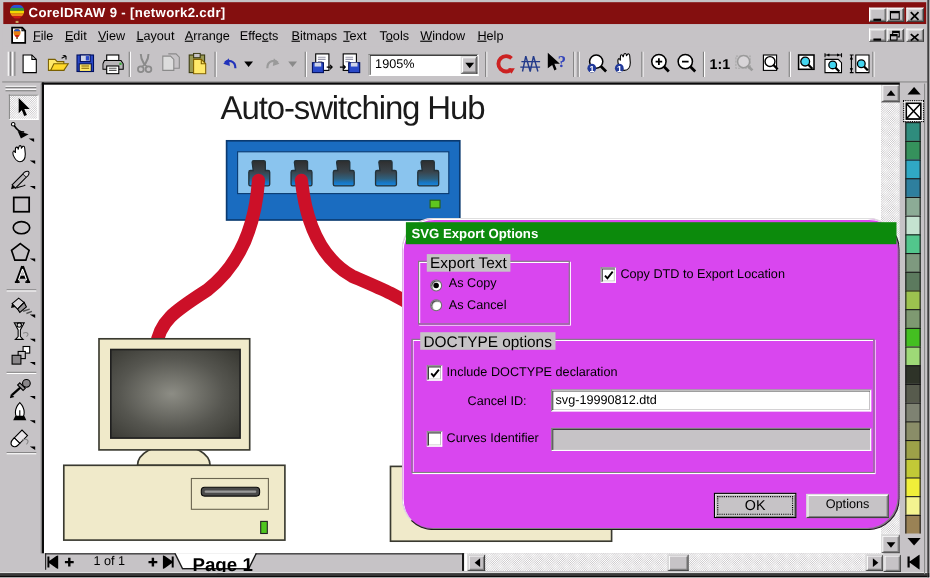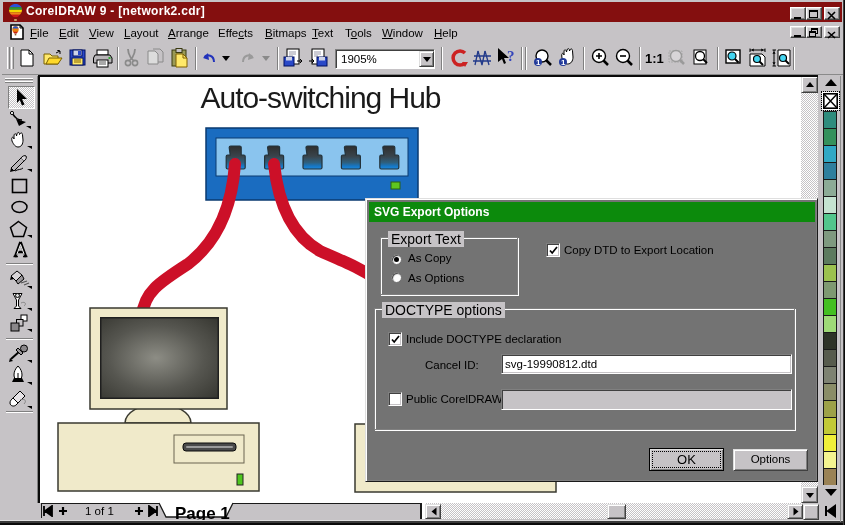--- a/index.html
+++ b/index.html
@@ -428,52 +428,52 @@
 <div class="raised abs" style="left:607px;top:504px;width:19px;height:15px;"></div>
 <div class="raised abs" style="left:803px;top:504px;width:16px;height:16px;"></div>
 
 <div class="abs" style="left:0px;top:520px;width:845px;height:1px;background:#dfdfdf;"></div>
 <div class="abs" style="left:0px;top:521px;width:845px;height:2px;background:#3a3a3a;"></div>
 <div class="abs" style="left:0px;top:523px;width:845px;height:2px;background:#0a0a0a;"></div>
 <div class="abs" style="left:840px;top:76px;width:1px;height:446px;background:#8a8a8a;"></div>
 <div class="abs" style="left:843px;top:0px;width:1px;height:525px;background:#404040;"></div>
 <div class="abs" style="left:844px;top:0px;width:1px;height:525px;background:#0a0a0a;"></div>
 
-<div class="abs" style="left:365px;top:198px;width:453px;height:284px;background:#737373;border-top:1px solid #dfdfdf;border-left:1px solid #dfdfdf;border-right:1px solid #1a1a1a;border-bottom:1px solid #1a1a1a;box-shadow:inset 1px 1px 0 #fff, inset -1px -1px 0 #808080;z-index:20;">
+<div class="abs" style="left:365px;top:198px;width:453px;height:284px;background:#d946ef;border-top:1px solid #dfdfdf;border-left:1px solid #dfdfdf;border-right:1px solid #1a1a1a;border-bottom:1px solid #1a1a1a;box-shadow:inset 1px 1px 0 #fff, inset -1px -1px 0 #808080;z-index:20;border-radius:29px;">
  <div class="abs" style="left:3px;top:3px;width:446px;height:20px;background:#0c8a0c;"></div>
  <div class="abs" style="left:8px;top:6px;font-size:12px;font-weight:bold;color:#fff;">SVG Export Options</div>
 
  <div class="gb" style="left:14px;top:38px;width:138px;height:58px;">
         <div class="gbl">Export Text</div>
       </div>
  <div class="abs" style="left:25px;top:55px;width:11px;height:11px;border-radius:50%;background:#fff;border:1px solid #707070;box-shadow:inset 1px 1px 1px #404040;"></div>
  <div class="abs" style="left:28px;top:58px;width:5px;height:5px;border-radius:50%;background:#000;"></div>
  <div class="abs txt12" style="left:42px;top:53px;">As Copy</div>
  <div class="abs" style="left:25px;top:73px;width:11px;height:11px;border-radius:50%;background:#fff;border:1px solid #707070;box-shadow:inset 1px 1px 1px #404040;"></div>
- <div class="abs txt12" style="left:42px;top:73px;">As Options</div>
+ <div class="abs txt12" style="left:42px;top:73px;">As Cancel</div>
 
  <div class="cb" style="left:180px;top:44px;"></div>
  <svg class="abs" style="left:183px;top:47px" width="9" height="9">
         <path d="M1 4.5 L3.2 7 L8 1" stroke="#000" stroke-width="1.7" fill="none"></path>
       </svg>
  <div class="abs txt12" style="left:198px;top:45px;">Copy DTD to Export Location</div>
 
  <div class="gb" style="left:8px;top:109px;width:421px;height:122px;">
         <div class="gbl">DOCTYPE options</div>
       </div>
  <div class="cb" style="left:22px;top:133px;"></div>
  <svg class="abs" style="left:25px;top:136px" width="9" height="9">
         <path d="M1 4.5 L3.2 7 L8 1" stroke="#000" stroke-width="1.7" fill="none"></path>
       </svg>
  <div class="abs txt12" style="left:40px;top:134px;">Include DOCTYPE declaration</div>
  <div class="abs txt12" style="left:59px;top:160px;">Cancel ID:</div>
  <div class="abs" style="left:135px;top:155px;width:291px;height:20px;background:#fff;border-top:1px solid #808080;border-left:1px solid #808080;border-right:1px solid #fff;border-bottom:1px solid #fff;box-shadow:inset 1px 1px 0 #404040, inset -1px -1px 0 #c6c3c6;"></div>
  <div class="abs txt12" style="left:139px;top:159px;">svg-19990812.dtd</div>
  <div class="cb" style="left:22px;top:193px;background:#fff;"></div>
- <div class="abs txt12" style="left:40px;top:194px;">Public CorelDRAW</div>
+ <div class="abs txt12" style="left:40px;top:194px;">Curves Identifier</div>
  <div class="abs" style="left:135px;top:190px;width:291px;height:21px;background:#c6c3c6;border-top:1px solid #808080;border-left:1px solid #808080;border-right:1px solid #fff;border-bottom:1px solid #fff;box-shadow:inset 1px 1px 0 #404040, inset -1px -1px 0 #c6c3c6;"></div>
 
  <div class="abs" style="left:283px;top:249px;width:75px;height:23px;background:#c6c3c6;border:1px solid #000;box-shadow:inset 1px 1px 0 #dfdfdf, inset -1px -1px 0 #808080;">
    <div class="abs" style="left:2px;top:2px;right:2px;bottom:2px;border:1px dotted #000;"></div>
    <div class="abs" style="left:0;top:3px;width:100%;text-align:center;font-size:13px;">OK</div>
  </div>
  <div class="abs" style="left:367px;top:250px;width:75px;height:22px;background:#c6c3c6;border-top:1px solid #dfdfdf;border-left:1px solid #dfdfdf;border-right:1px solid #404040;border-bottom:1px solid #404040;box-shadow:inset 1px 1px 0 #fff, inset -1px -1px 0 #808080;">
    <div class="abs" style="left:0;top:3px;width:100%;text-align:center;font-size:11.5px;">Options</div>
  </div>
 </div>

